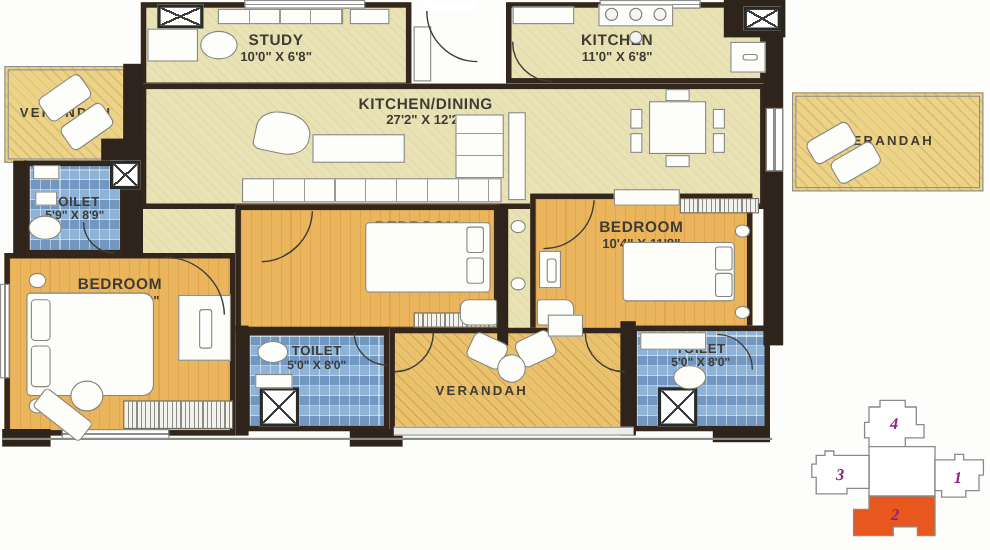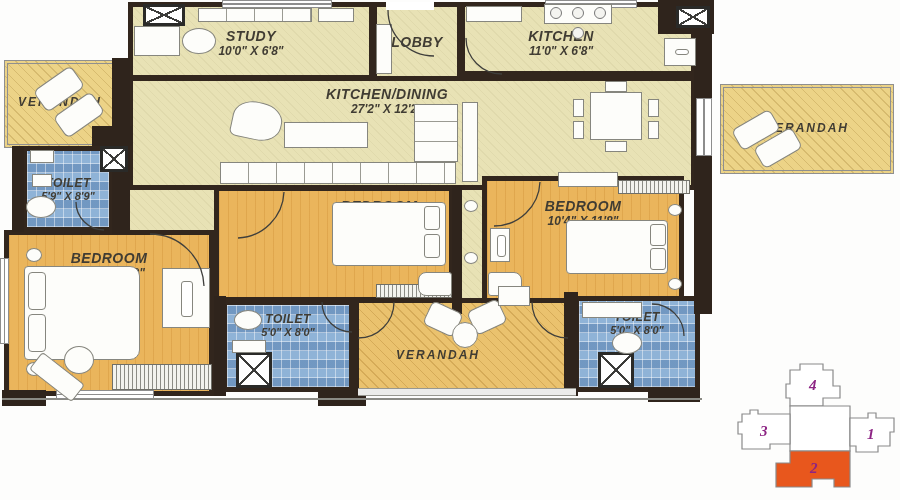--- a/index.html
+++ b/index.html
@@ -1,19 +1,19 @@
 <!DOCTYPE html>
 <html><head>
 <meta charset="utf-8">
 <style>
   html,body{margin:0;padding:0;background:#fff;}
   #stage{position:relative;width:900px;height:500px;background:#fdfdfc;overflow:hidden;
          font-family:"Liberation Sans",sans-serif;}
   .abs{position:absolute;box-sizing:border-box;}
-  .room{position:absolute;box-sizing:border-box;border:5px solid #32261d;font-style:italic;}
+  .room{position:absolute;box-sizing:border-box;border:5px solid #32261d;}
   .beige{background:#e8e2b5;
      background-image:repeating-linear-gradient(45deg,rgba(120,110,60,.07) 0 1px,transparent 1px 6px);}
   .wood{background:#eab55c;
      background-image:repeating-linear-gradient(90deg,rgba(185,115,25,.22) 0 1px,transparent 1px 9px);}
   .tile{background:#8fb3d7;
      background-image:
        repeating-linear-gradient(0deg,rgba(255,255,255,.45) 0 1px,transparent 1px 9px),
        repeating-linear-gradient(90deg,rgba(255,255,255,.45) 0 1px,transparent 1px 9px),
        repeating-linear-gradient(0deg,rgba(25,70,130,.25) 0 9px,transparent 9px 18px);}
   .vhat{background:#ecd387;
@@ -54,25 +54,20 @@
 
   <div class="abs beige" style="left:128px;top:182px;width:556px;height:130px"></div>
 
   <div class="room beige" style="left:128px;top:2px;width:246px;height:78px">
     <div class="lbl" style="top:22px">
       <div class="nm">STUDY</div>
       <div class="dm">10'0" X 6'8"</div>
     </div>
   </div>
 
-  <div class="room beige" style="left:372px;top:2px;width:90px;height:84px">
-    <div class="lbl" style="top:28px">
-      <div class="nm">LOBBY</div>
-    </div>
-  </div>
 
   <div class="room beige" style="left:460px;top:2px;width:236px;height:74px">
     <div class="lbl" style="top:22px;padding-right:34px">
       <div class="nm">KITCHEN</div>
       <div class="dm">11'0" X 6'8"</div>
     </div>
   </div>
 
   <div class="room beige" style="left:128px;top:76px;width:568px;height:114px">
     <div class="lbl" style="top:6px;padding-right:50px">

